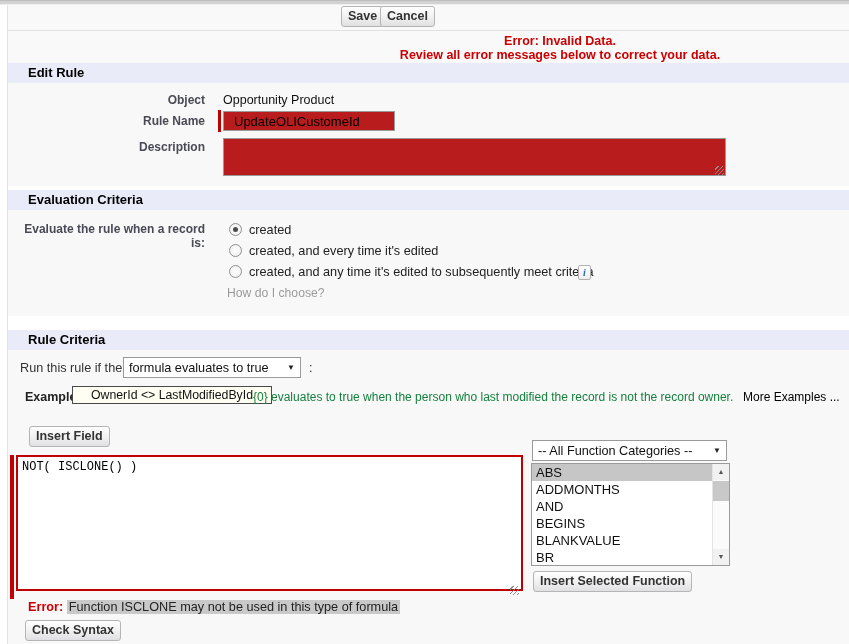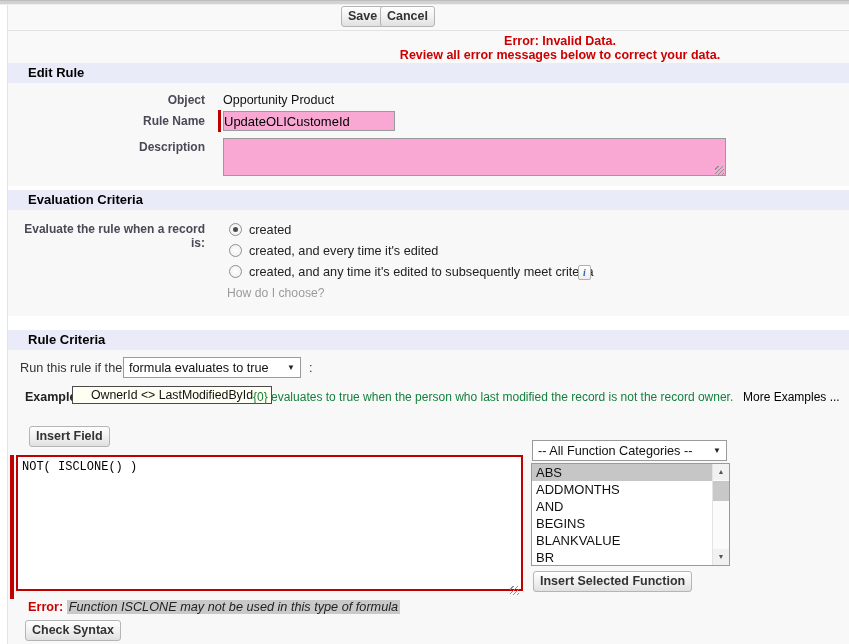--- a/index.html
+++ b/index.html
@@ -38,22 +38,22 @@
   .sec-c { position:absolute; left:8px; width:841px; background:#f8f8f9; }
   #c-edit { top:83px; height:103px; }
   #c-eval { top:210px; height:106px; }
   #c-rule { top:350px; height:294px; }
 
   .lbl { position:absolute; left:0; width:197px; text-align:right;
     font-weight:bold; font-size:12px; color:#4a4a56; }
   .val { position:absolute; font-size:12.5px; color:#111; }
 
   .txt {
-    position:absolute; border:1px solid #9a9a9a; background:#f9a8d4;
-    font-family:inherit; font-size:13px; color:#000; padding:1px 0;
+    position:absolute; border:1px solid #9a9a9a; background:#b91c1c;
+    font-family:inherit; font-size:13px; color:#000; padding:1px 10px;
   }
   #rule-name-input { left:215px; top:28px; width:172px; height:20px; }
   .req-bar { position:absolute; width:3px; background:#c00000; }
   #rule-name-req { left:210px; top:27px; height:22px; }
 
   #description-textarea { left:215px; top:55px; width:503px; height:38px; resize:none; }
   textarea.txt { line-height:15px; }
   .resize-handle { position:absolute; width:9px; height:9px;
     background:repeating-linear-gradient(135deg, transparent 0 2px, #8f8f8f 2px 3px);
   }
@@ -108,21 +108,21 @@
   #list-scrollbar { position:absolute; right:0; top:0; width:17px; height:100%;
     background:#fbfbfb; border-left:1px solid #e4e4e4; }
   .sb-arrow { position:absolute; left:0; width:16px; height:16px; background:#f1f1f1;
     color:#555; font-size:7px; text-align:center; line-height:16px; cursor:pointer; }
   #sb-up { top:0; } #sb-down { bottom:0; }
   #sb-thumb { position:absolute; left:0; top:17px; width:16px; height:20px; background:#c8c8c8; cursor:pointer; }
 
   #isf-btn { position:absolute; left:525px; top:221px; }
   #formula-error { position:absolute; left:20px; top:250px; font-size:12.7px; }
   #formula-error .err-label { color:#cc0000; font-weight:bold; }
-  #formula-error .err-msg { background:#c9c9c9; color:#222; padding:0 2px;font-style:italic; }
+  #formula-error .err-msg { background:#c9c9c9; color:#222; padding:0 2px; }
   #check-syntax-btn { position:absolute; left:17px; top:270px; }
 </style>
 </head>
 <body>
 
 <div id="app">
   <div id="top-strip"></div>
   <div id="left-border"></div>
 
   <div id="btn-bar">

